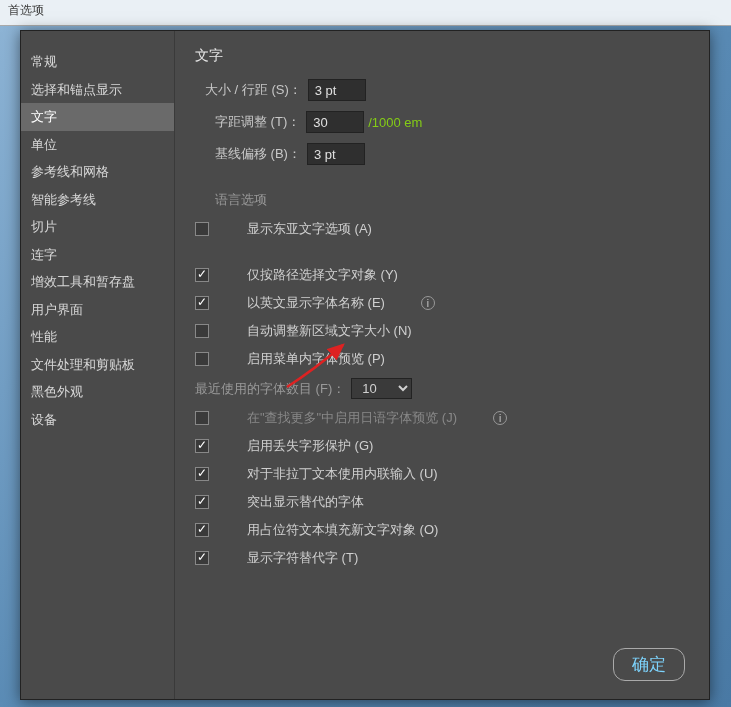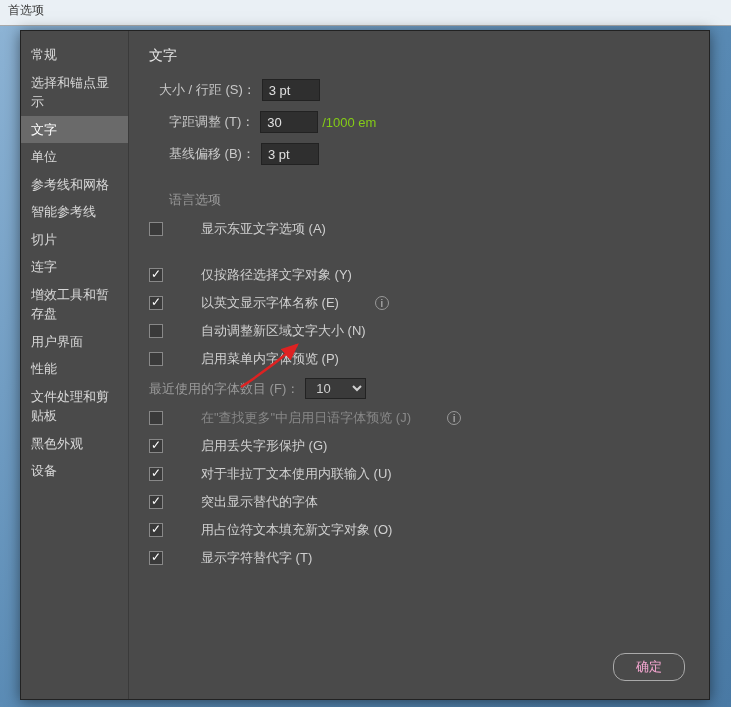--- a/index.html
+++ b/index.html
@@ -24,22 +24,22 @@
       top: 30px;
       left: 20px;
       width: 690px;
       height: 670px;
       background: #4a4a4a;
       border: 1px solid #222;
       box-shadow: 0 2px 14px rgba(0,0,0,0.5);
       display: flex;
     }
     .sidebar {
-      width: 108px;
-      padding: 10px 0;
+      width: 154px;
+      padding: 17px 0;
       border-right: 1px solid #3a3a3a;
     }
     .sidebar-item {
       padding: 4px 10px;
       color: #d8d8d8;
       cursor: pointer;
       font-size: 13px;
       line-height: 1.5;
     }
     .sidebar-item.active {
@@ -146,22 +146,22 @@
       bottom: 18px;
       right: 24px;
     }
     .btn {
       display: inline-block;
       min-width: 72px;
       padding: 4px 16px;
       border: 1px solid #aaa;
       border-radius: 12px;
       background: #4a4a4a;
-      color: #f9a8d4;
-      font-size: 13px;
+      color: #7dd3fc;
+      font-size: 17px;
       text-align: center;
       cursor: pointer;
     }
     .arrow {
       position: absolute;
       left: 110px;
       top: 308px;
       width: 70px;
       height: 50px;
       pointer-events: none;

